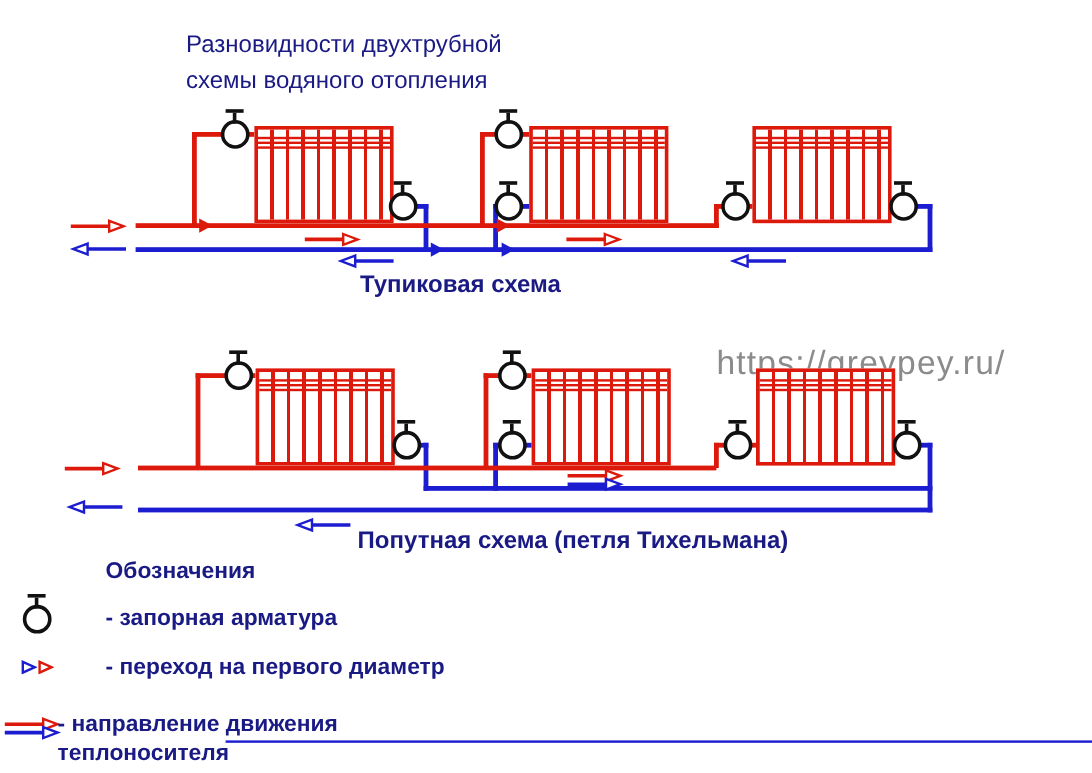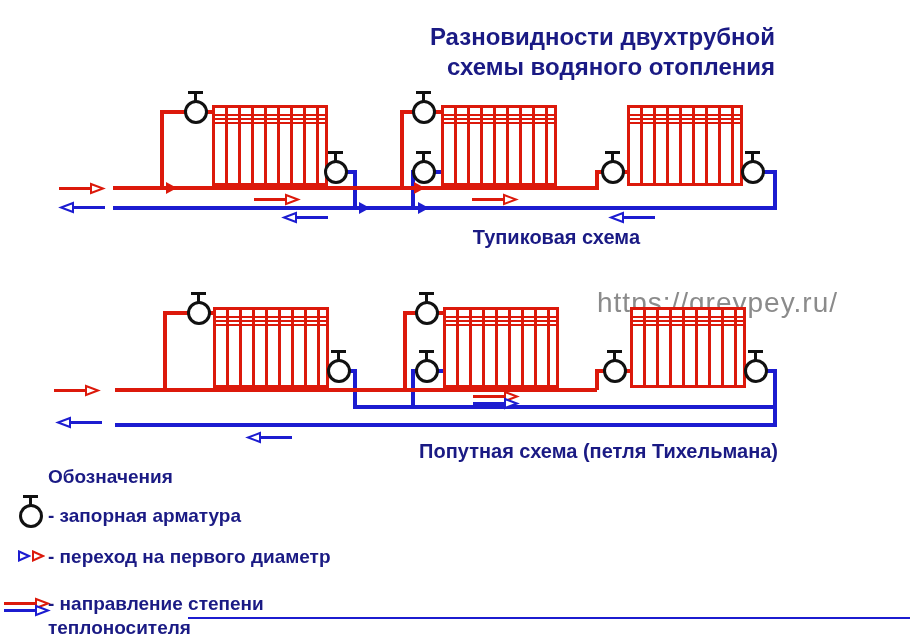--- a/index.html
+++ b/index.html
@@ -35,26 +35,26 @@
   
   .fr{position:absolute;width:0;height:0;border-left:11px solid var(--supply-red);
       border-top:6px solid transparent;border-bottom:6px solid transparent;}
   .fb{position:absolute;width:0;height:0;border-left:11px solid var(--return-blue);
       border-top:6px solid transparent;border-bottom:6px solid transparent;}
   
   .arr{position:absolute;display:block;}
   .cr{color:var(--supply-red);}
   .cb{color:var(--return-blue);}
   
-  .t-title{position:absolute;font-weight:bold;font-size:24px;line-height:30px;
-           color:var(--text-navy);text-align:right;white-space:pre-line;}
-  .t-label{position:absolute;font-weight:bold;font-size:20px;color:var(--text-navy);text-align:right;}
+  .t-title{position:absolute;font-weight:normal;font-size:20px;line-height:30px;
+           color:var(--text-navy);text-align:left;white-space:pre-line;}
+  .t-label{position:absolute;font-weight:bold;font-size:20px;color:var(--text-navy);text-align:left;}
   .t-note{position:absolute;font-weight:bold;font-size:18px;line-height:23px;
           color:var(--text-navy);white-space:pre-line;}
-  .t-legend{position:absolute;font-weight:bold;font-size:19px;color:var(--text-navy);}
+  .t-legend{position:absolute;font-weight:bold;font-size:19px;color:var(--text-navy);margin-left:40px;}
   .t-legend2{position:absolute;font-weight:bold;font-size:19px;line-height:24px;
              color:var(--text-navy);white-space:pre-line;}
   .t-wm{position:absolute;font-size:28px;color:var(--watermark-gray);letter-spacing:1px;margin-top:44px;}
   .thinline{position:absolute;height:2px;background:var(--return-blue);}
 </style>
 </head>
 <body>
 
 <div class="canvas">
 
@@ -196,20 +196,20 @@
     <div class="t-legend" style="left:48px;top:546px">- переход на первого диаметр</div>
 
     <svg class="arr cr" style="left:3px;top:597px" width="48" height="13" viewBox="0 0 48 13">
         <line x1="1" y1="6.5" x2="33" y2="6.5" stroke="currentColor" stroke-width="3"></line>
         <path d="M33 2 L45 6.5 L33 11 Z" fill="#fff" stroke="currentColor" stroke-width="2"></path>
       </svg>
     <svg class="arr cb" style="left:3px;top:604px" width="48" height="13" viewBox="0 0 48 13">
         <line x1="1" y1="6.5" x2="33" y2="6.5" stroke="currentColor" stroke-width="3"></line>
         <path d="M33 2 L45 6.5 L33 11 Z" fill="#fff" stroke="currentColor" stroke-width="2"></path>
       </svg>
-    <div class="t-legend2" style="left:48px;top:592px">- направление степени
+    <div class="t-legend2" style="left:48px;top:592px">- направление движения
 теплоносителя</div>
   </div>
 
 
   <div class="thinline" style="left:188px;top:617px;width:722px"></div>
 
 </div>
 
 </body></html>

